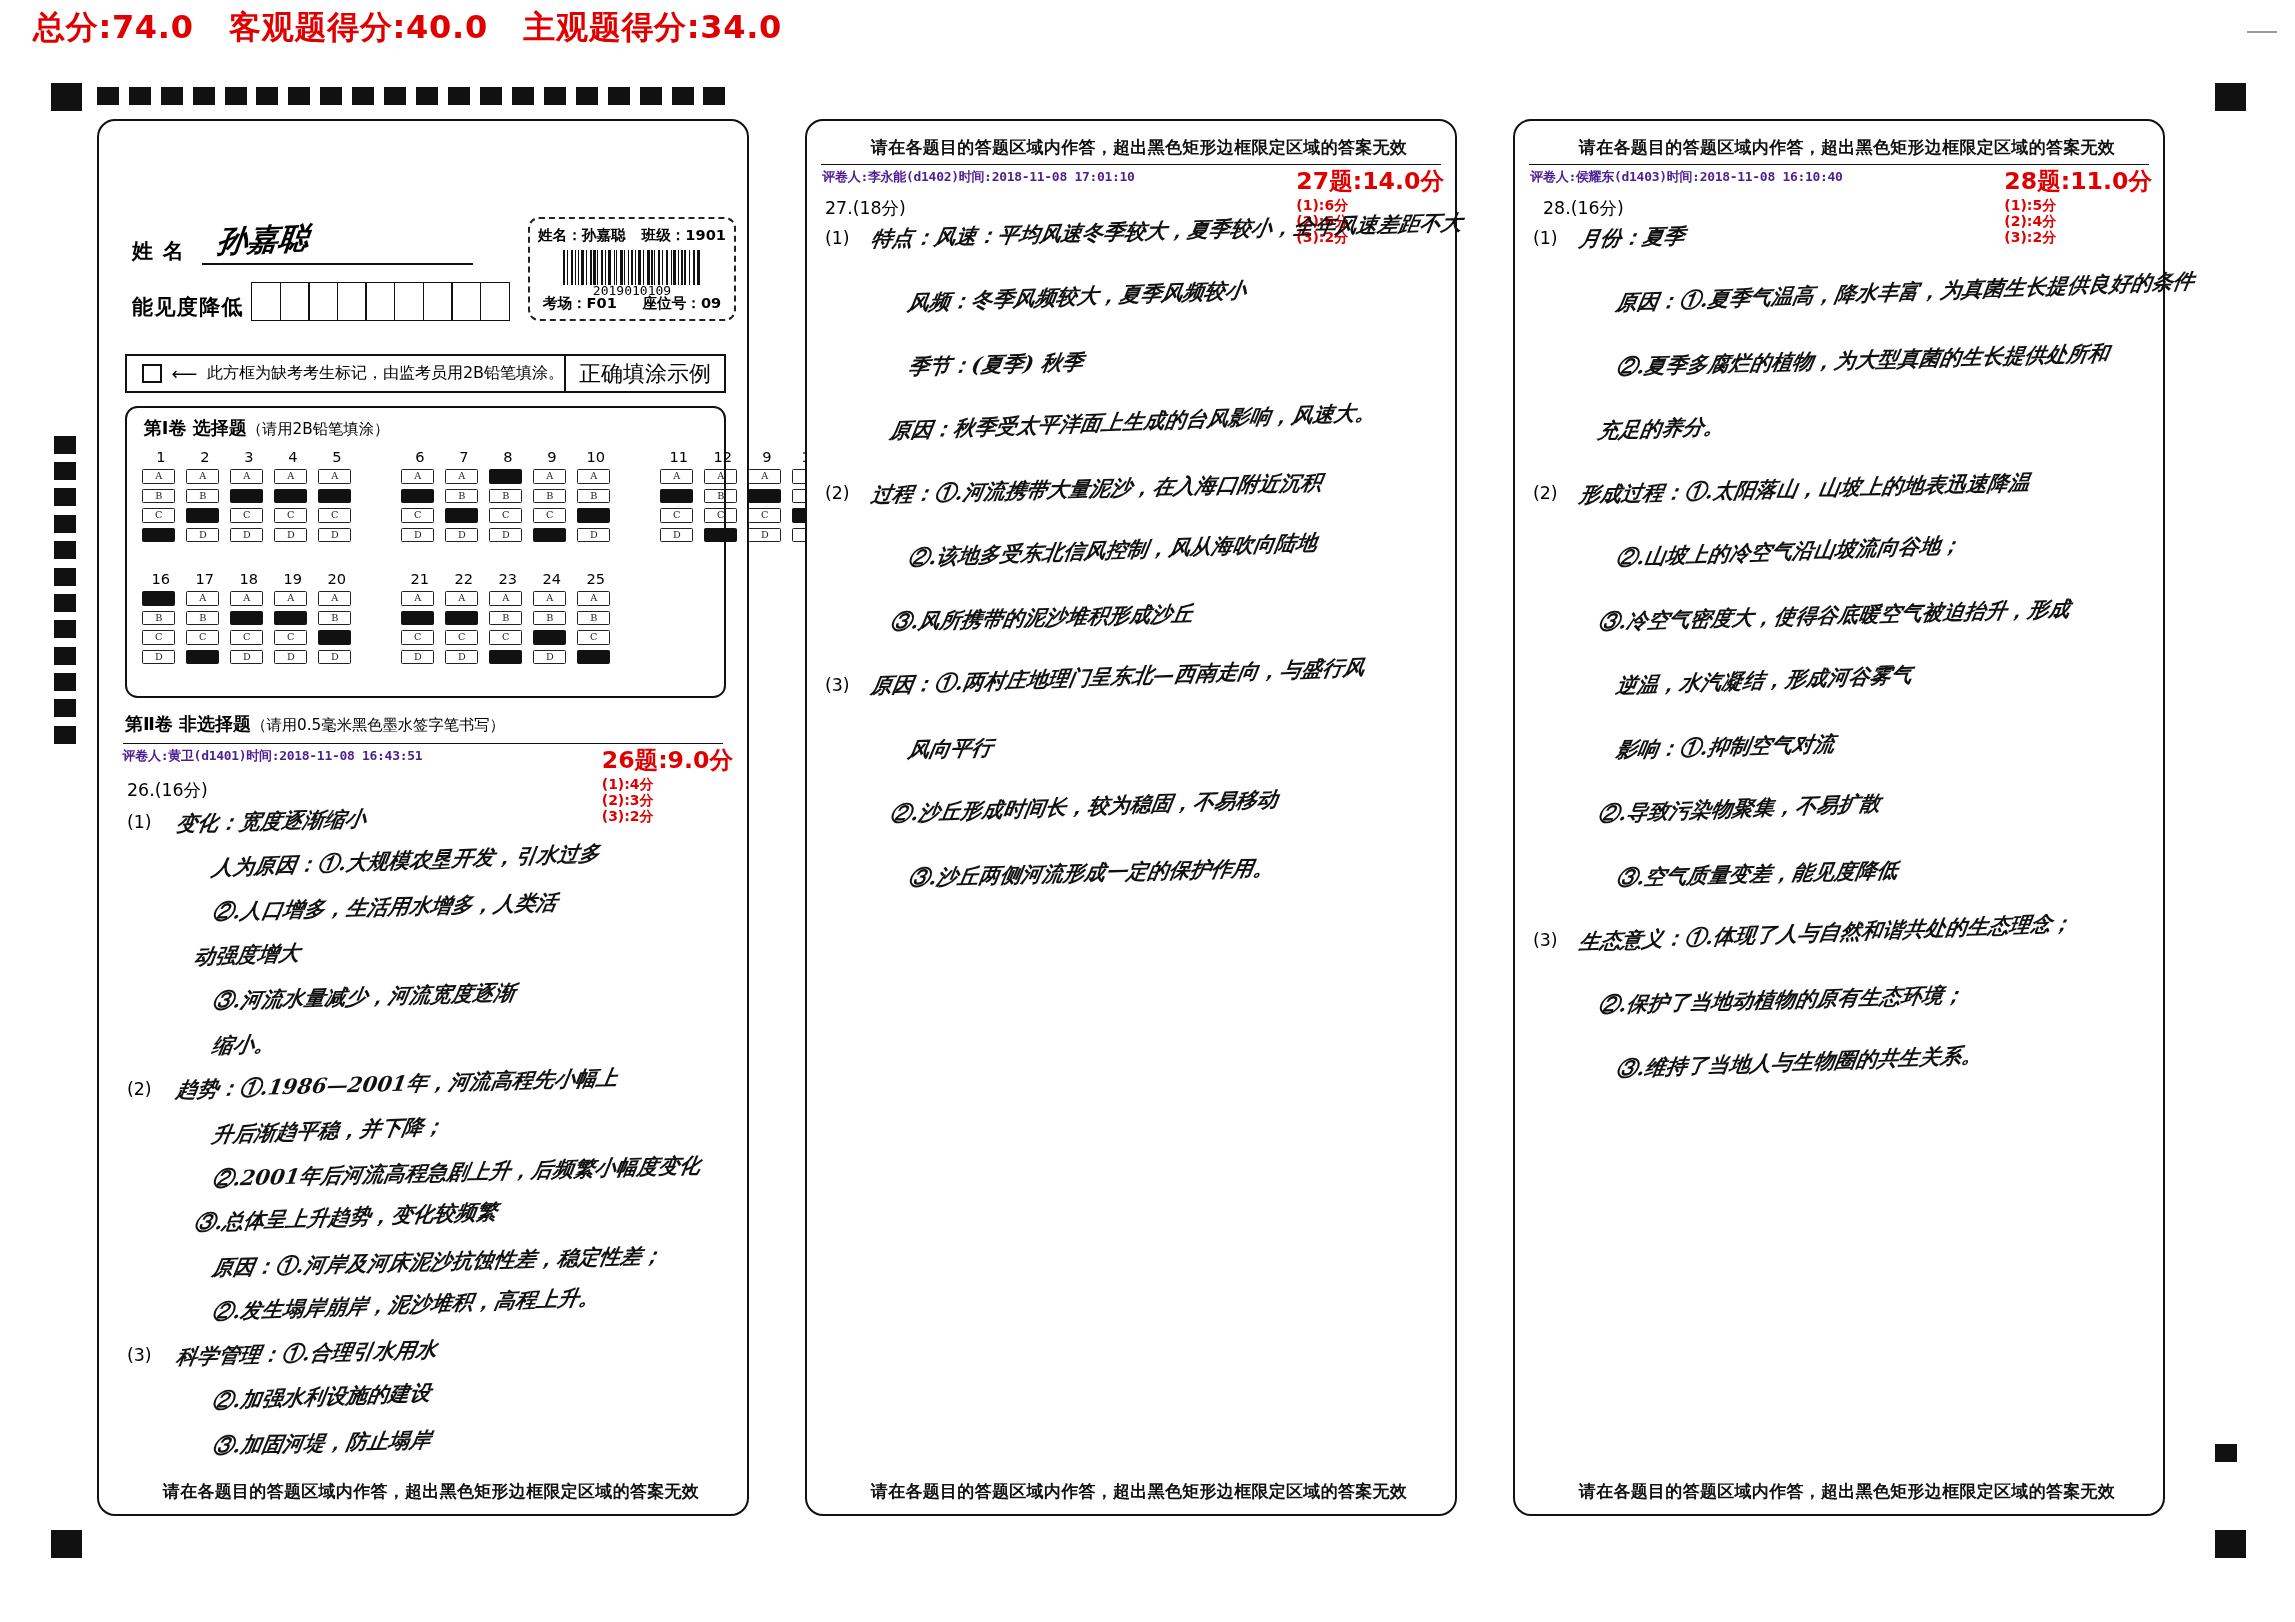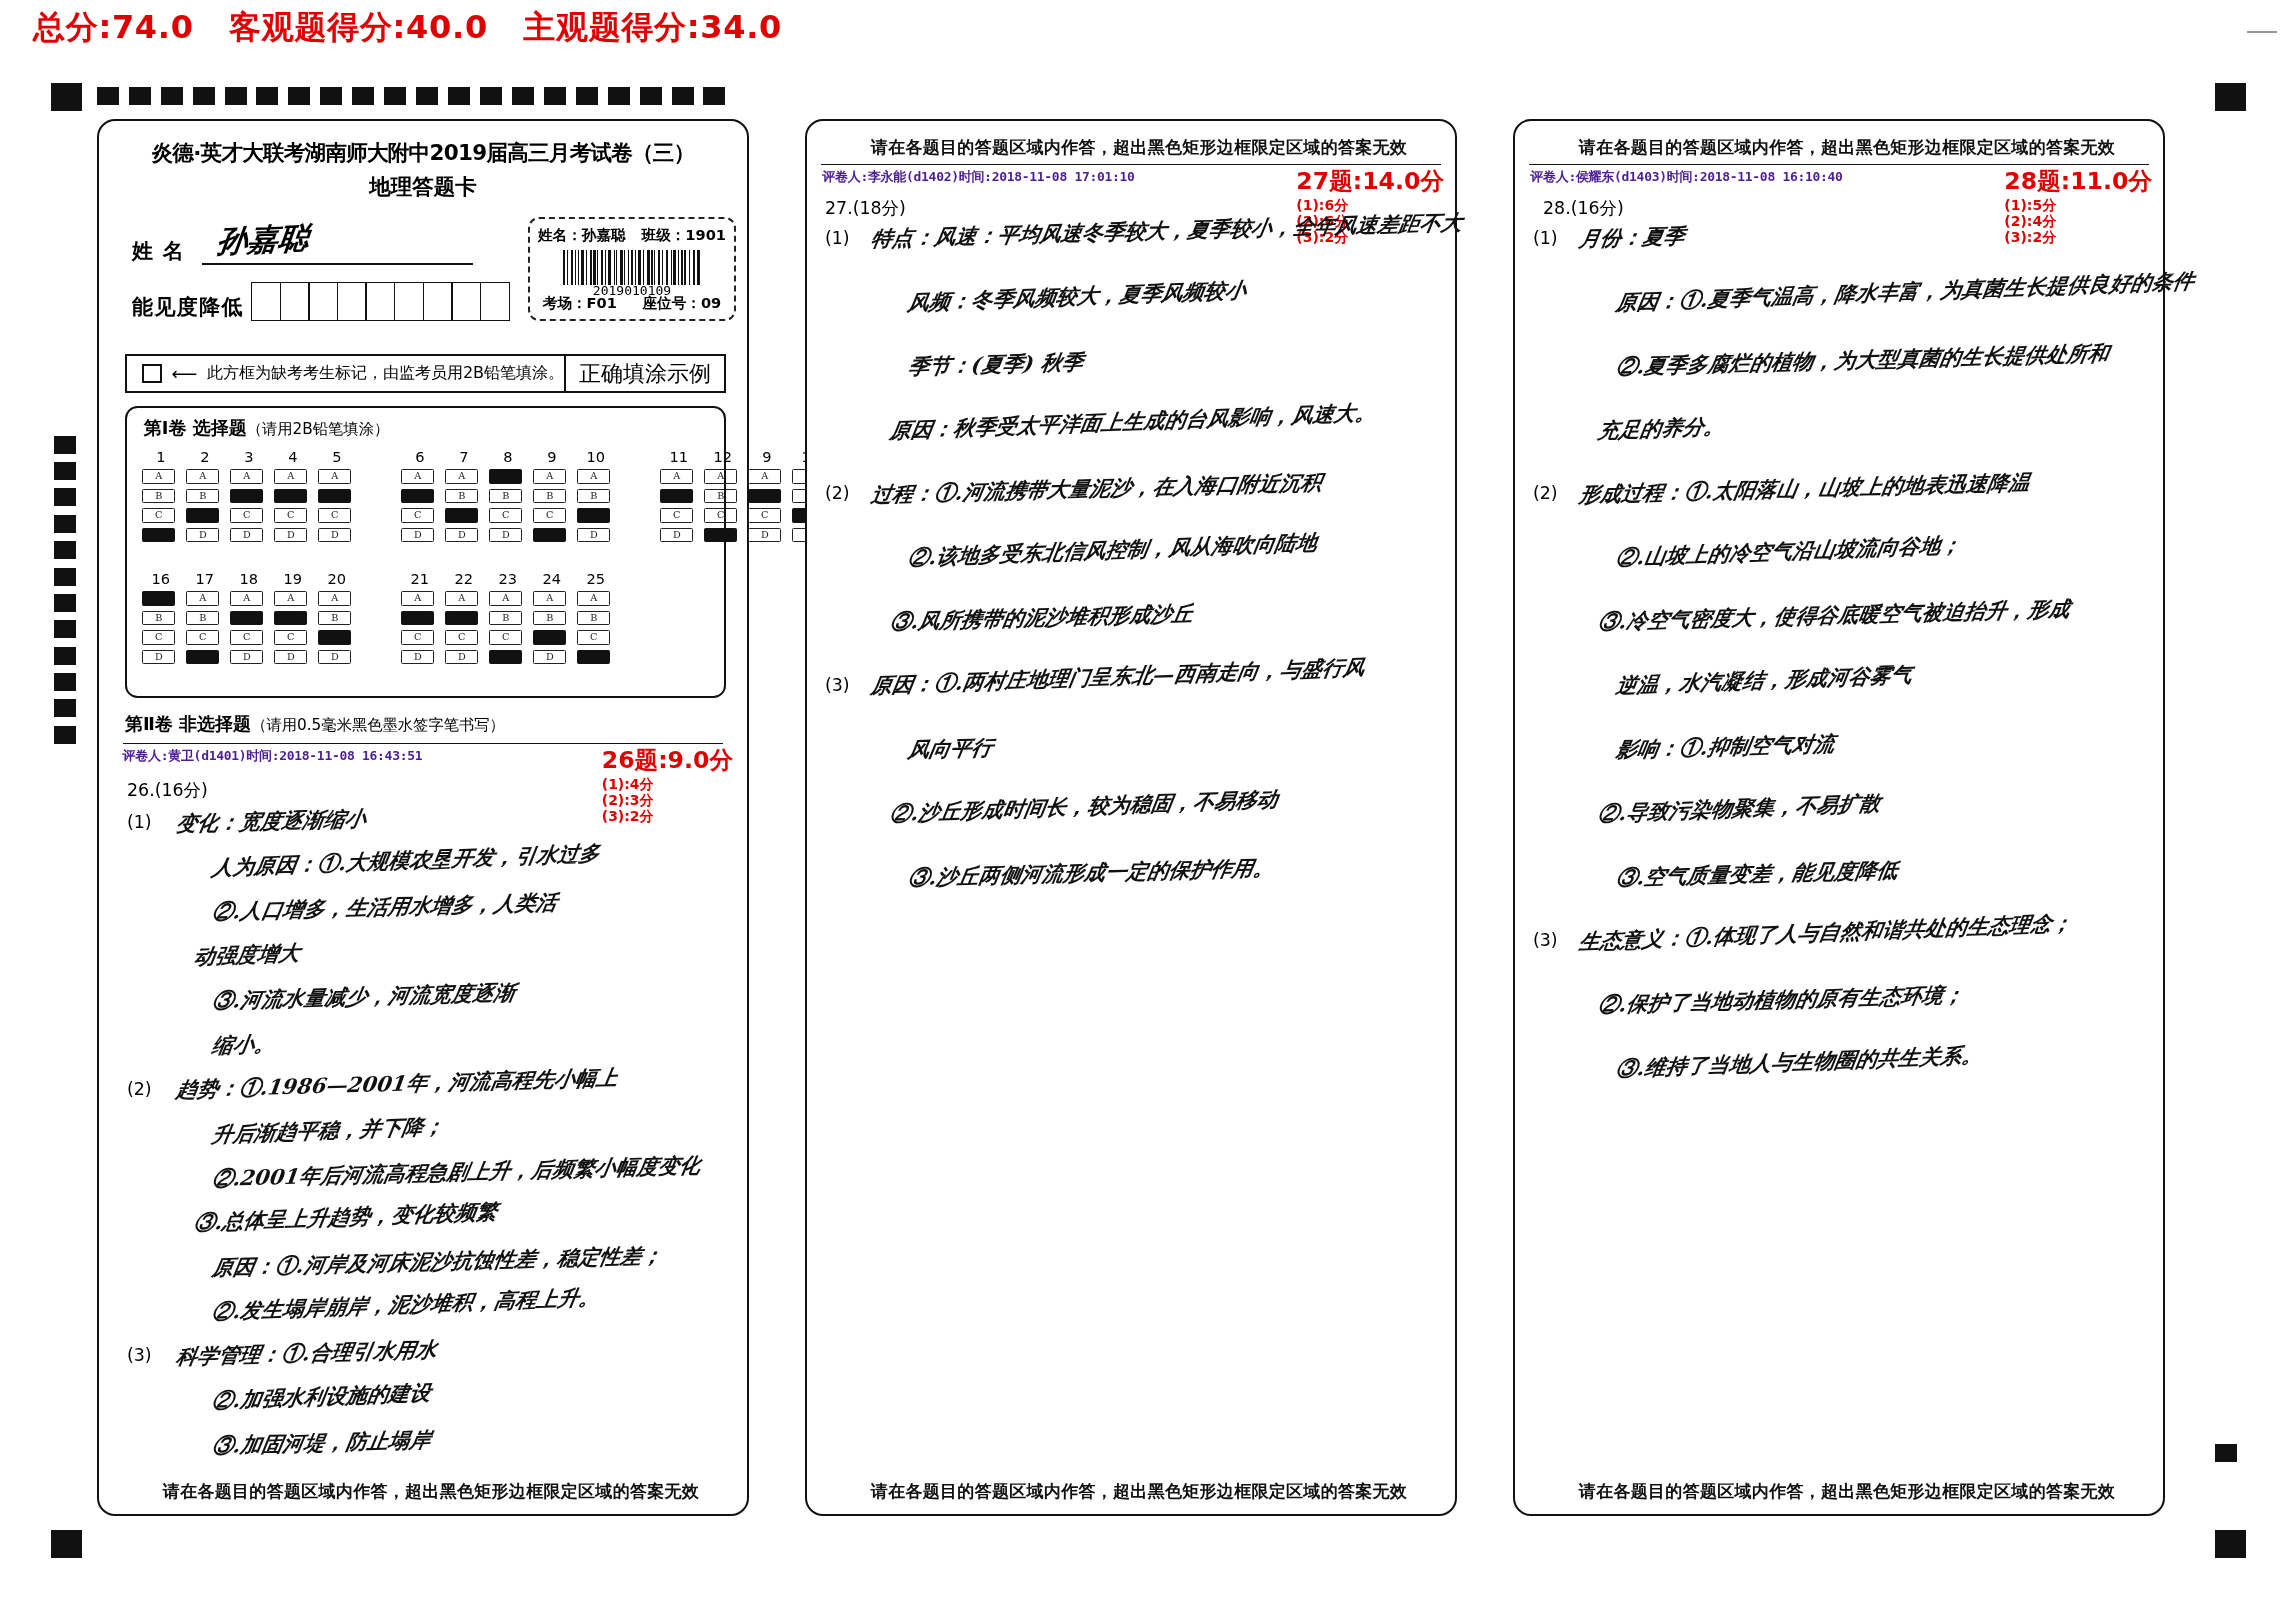--- a/index.html
+++ b/index.html
@@ -213,22 +213,20 @@
       <div class="reg small" style="left: 2.8px; top: 537px;"></div>
       <div class="reg small" style="left: 2.8px; top: 564px;"></div>
       <div class="reg small" style="left: 2.8px; top: 590px;"></div>
       <div class="reg small" style="left: 2.8px; top: 616px;"></div>
       <div class="reg small" style="left: 2.8px; top: 643px;"></div>
       <div class="reg small" style="left: 2164px; top: 1361px;"></div>
     </div>
 
   <div class="panel" id="panel-left">
 
-    <div id="exam-title">炎德·英才大联考湖南师大附中2019届高三月考试卷（三）</div>
-    <div id="sheet-subtitle">地理答题卡</div>
 
     <div id="id-block">
       <div class="field-row" id="name-row">
         <div class="field-label">姓名</div>
         <div id="name-line">
           <div id="name-hand">孙嘉聪</div>
         </div>
       </div>
       <div class="field-row" id="ticket-row">
         <div class="field-label" style="letter-spacing:1.4px">能见度降低</div>

